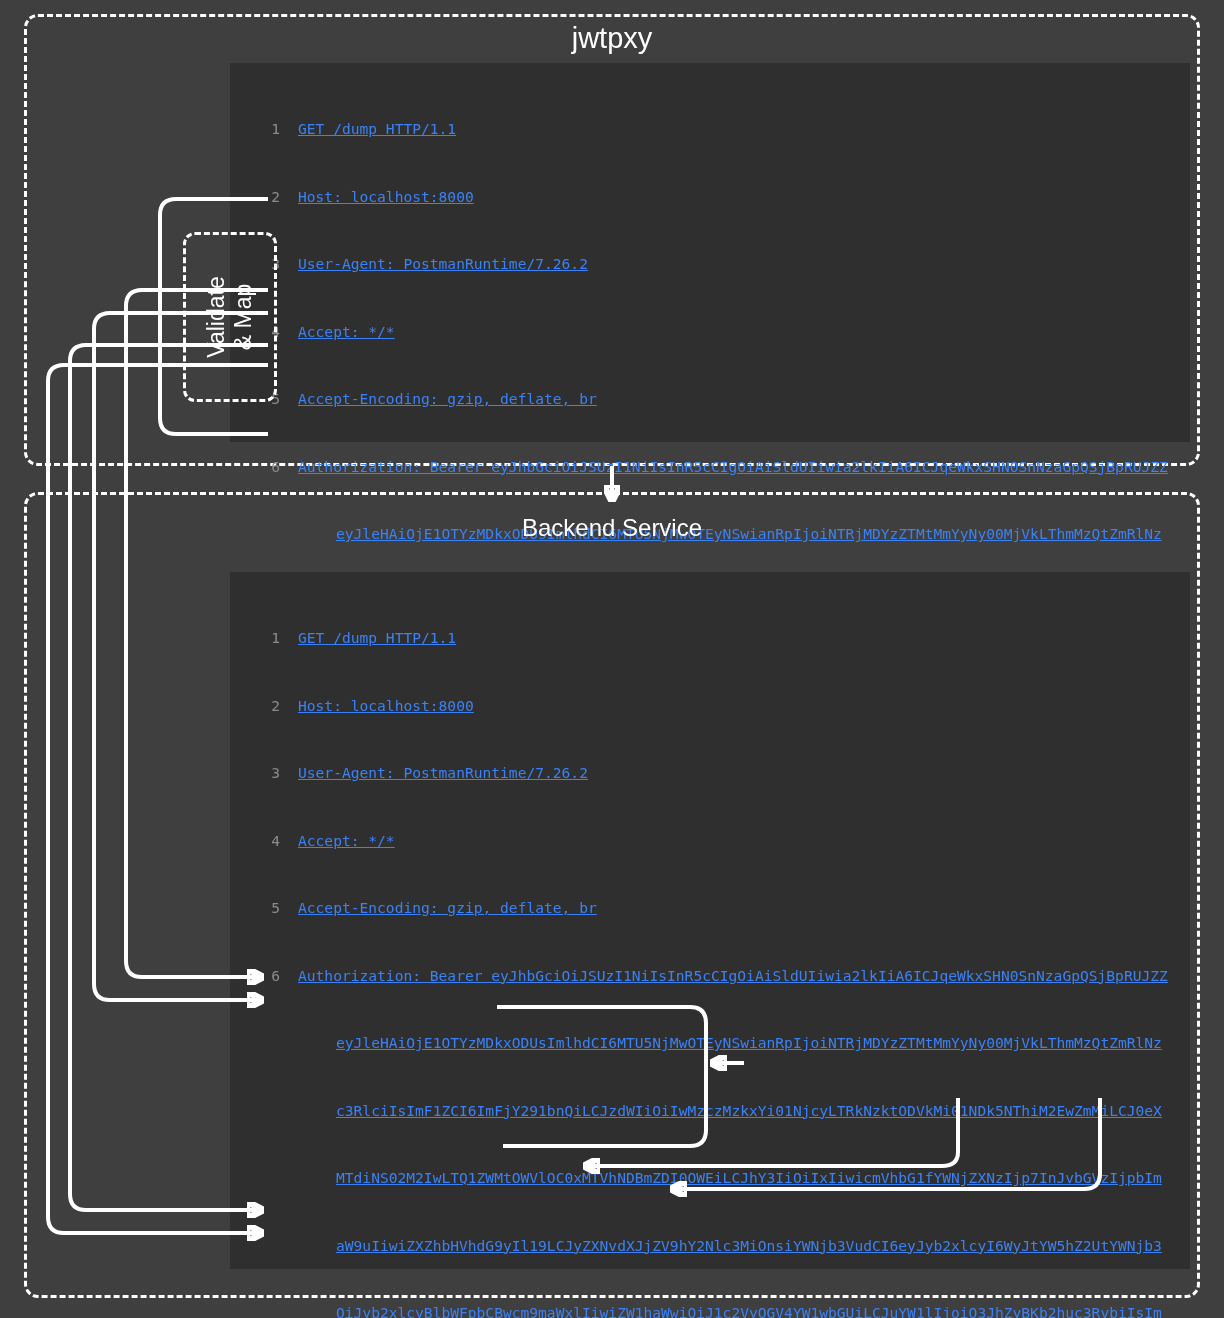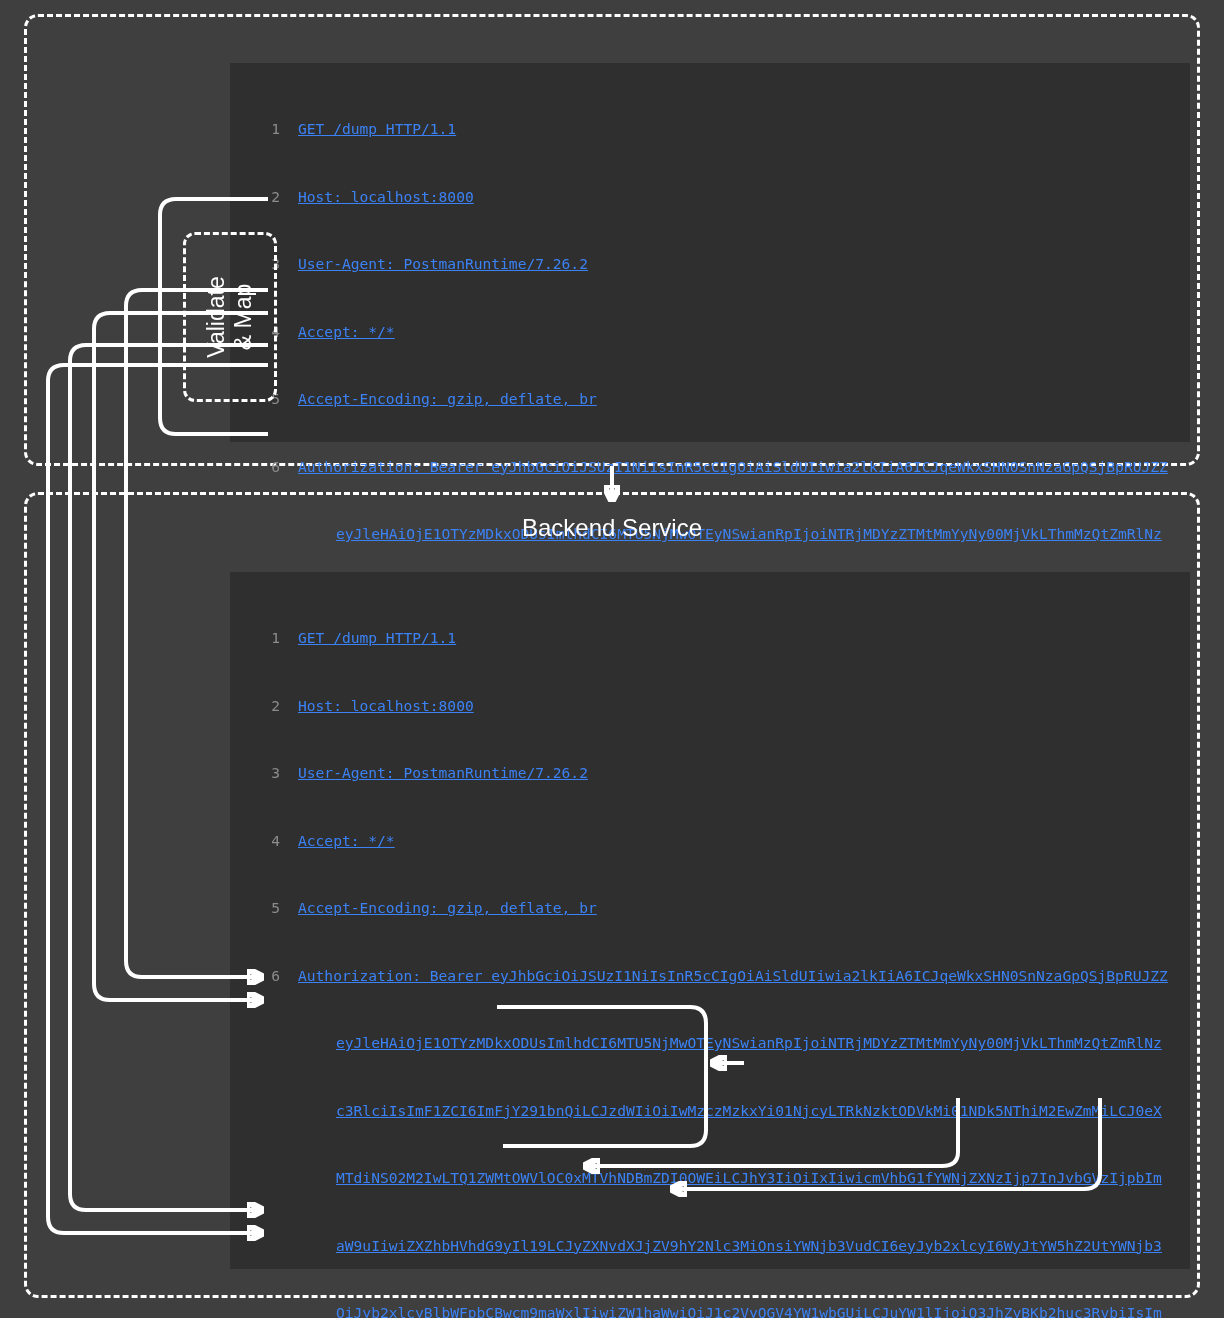--- a/index.html
+++ b/index.html
@@ -89,20 +89,21 @@
   
   svg.wires{position:absolute;left:0;top:0;width:1224px;height:1318px;pointer-events:none;}
   svg.wires path{fill:none;stroke:#ffffff;stroke-width:4;stroke-linecap:butt;stroke-linejoin:round;}
 </style>
 </head>
 <body>
 
 <div class="stage">
 
   <div class="group" id="group-jwtpxy"></div>
+  <div class="group-title" id="title-jwtpxy">jwtpxy</div>
 
   <div class="code" id="code-top">
     <div class="ln"><span class="gutter">1</span><span class="src">GET /dump HTTP/1.1</span></div>
     <div class="ln"><span class="gutter">2</span><span class="src">Host: localhost:8000</span></div>
     <div class="ln"><span class="gutter">3</span><span class="src">User-Agent: PostmanRuntime/7.26.2</span></div>
     <div class="ln"><span class="gutter">4</span><span class="src">Accept: */*</span></div>
     <div class="ln"><span class="gutter">5</span><span class="src">Accept-Encoding: gzip, deflate, br</span></div>
     <div class="ln"><span class="gutter">6</span><span class="src">Authorization: Bearer eyJhbGciOiJSUzI1NiIsInR5cCIgOiAiSldUIiwia2lkIiA6ICJqeWkxSHN0SnNzaGpQSjBpRUJZZ</span></div>
     <div class="ln cont"><span class="gutter">.</span><span class="src">eyJleHAiOjE1OTYzMDkxODUsImlhdCI6MTU5NjMwOTEyNSwianRpIjoiNTRjMDYzZTMtMmYyNy00MjVkLThmMzQtZmRlNz</span></div>
     <div class="ln cont"><span class="gutter">.</span><span class="src">c3RlciIsImF1ZCI6ImFjY291bnQiLCJzdWIiOiIwMzczMzkxYi01NjcyLTRkNzktODVkMi01NDk5NThiM2EwZmMiLCJ0eX</span></div>

